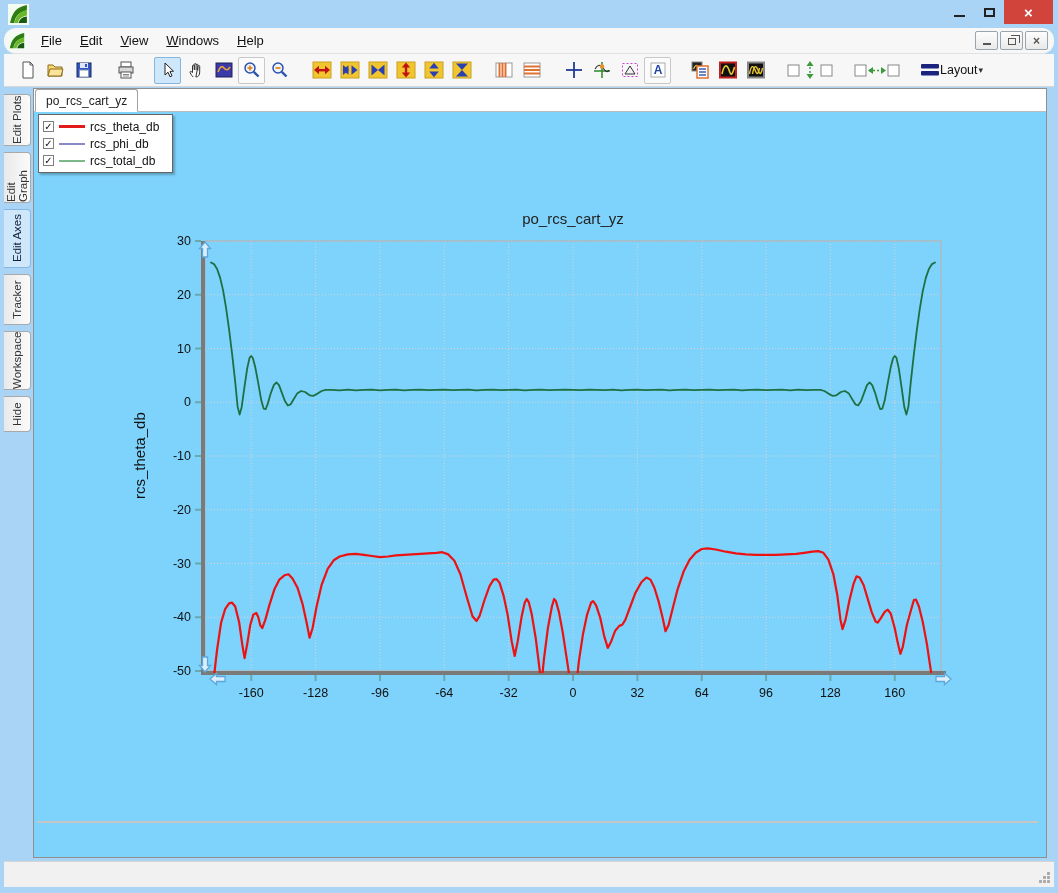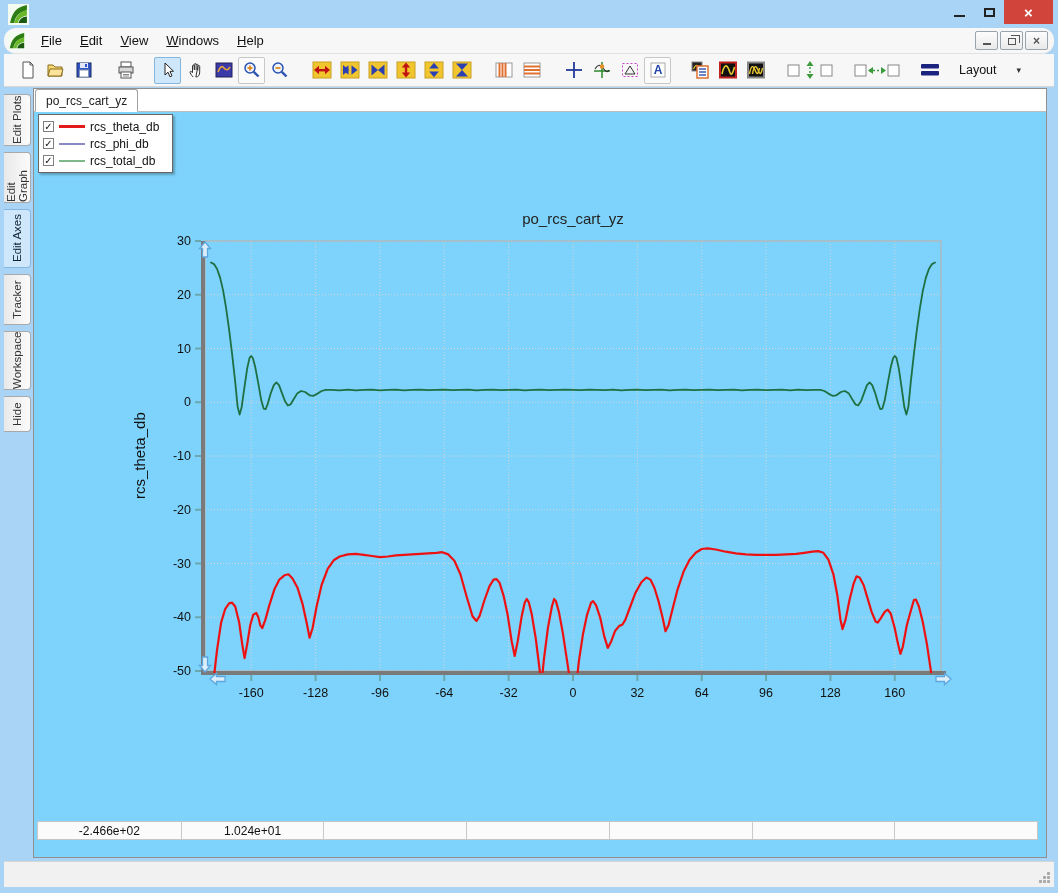--- a/index.html
+++ b/index.html
@@ -38,21 +38,21 @@
   .mdibtn .g-close { color:#555; font-size:12px; font-weight:bold; line-height:1; }
   
   .toolbar { position:absolute; left:4px; top:54px; width:1050px; height:33px;
     background:#f7f7f7; border-bottom:1px solid #d8d8d8; display:flex; align-items:center;
     padding-left:10px; }
   .tbtn { width:27px; height:27px; display:flex; align-items:center; justify-content:center;
     border:1px solid transparent; border-radius:2px; margin-right:1px; }
   .tbtn.active { background:#cfe7fb; border-color:#84b6e0; }
   .tbtn.boxed  { border-color:#c8c8c8; background:#fbfbfb; }
   .tgap { width:14px; }
-  .layout-btn { display:flex; align-items:center; gap:20px; padding:3px 6px; font-size:12.5px;
+  .layout-btn { display:flex; align-items:center; gap:1px; padding:3px 6px; font-size:12.5px;
     border:1px solid transparent; margin-left:10px; }
   .caret { font-size:9px; color:#333; }
   
   .sidebar { position:absolute; left:4px; top:88px; width:30px; display:flex;
     flex-direction:column; gap:6px; padding-top:6px; }
   .vtab { width:27px; border:1px solid #a9a9a9; border-right:none;
     border-radius:4px 0 0 4px; background:linear-gradient(90deg,#fbfbfb,#e9e9e9);
     display:flex; align-items:center; justify-content:center;
     writing-mode:vertical-rl; transform:rotate(180deg);
     font-size:11.5px; color:#333; }
@@ -474,27 +474,18 @@
       <text x="7" y="446" text-anchor="end" font-size="12.5" fill="#111">-50</text>
       <polyline points="27.0,474.3 30.0,447.4 33.1,420.5 37.1,393.6 41.1,380.2 45.1,374.3 48.1,373.7 51.2,377.5 55.2,393.6 58.2,415.1 60.6,429.1 63.2,415.1 66.2,396.3 69.3,385.6 72.3,384.0 74.3,388.3 76.3,396.3 78.3,399.0 81.3,390.9 85.3,376.4 90.4,360.3 95.4,350.6 100.4,346.3 104.5,345.3 108.5,349.5 113.5,358.7 118.5,374.8 122.6,393.6 125.6,408.7 128.6,399.0 132.6,377.5 137.6,356.0 143.7,339.9 149.7,331.3 155.7,327.5 163.8,325.4 171.8,324.8 179.9,325.9 187.9,327.0 196.0,328.1 204.0,327.5 212.0,326.4 220.1,325.9 228.1,325.4 236.2,324.8 244.2,324.3 252.3,323.8 258.3,323.2 264.3,325.4 270.4,331.8 276.4,345.3 282.4,366.8 288.5,387.2 292.5,392.0 295.5,387.2 300.5,371.0 305.5,357.1 309.6,350.6 312.6,350.1 315.6,353.9 319.6,366.8 323.6,385.6 327.7,412.4 330.7,427.0 333.7,412.4 337.7,387.2 340.7,373.7 342.7,370.0 344.8,373.2 347.8,385.6 351.8,409.8 355.8,442.0 357.2,458.1 359.8,431.3 363.9,399.0 367.9,377.5 370.1,370.0 371.9,372.1 374.9,382.9 378.9,404.4 383.0,431.3 387.0,458.1 390.0,468.9 392.0,458.1 395.0,431.3 399.1,404.4 403.1,385.6 407.1,373.7 409.1,372.1 412.1,376.4 416.1,388.3 420.2,407.1 423.8,418.9 427.2,412.4 431.2,401.7 435.3,396.9 438.3,395.8 441.3,390.9 446.3,377.5 451.3,364.1 457.4,353.3 462.4,348.5 466.4,350.6 470.4,358.7 474.5,372.1 478.5,388.3 481.5,402.2 484.5,396.3 488.5,380.2 493.6,360.3 499.6,342.6 505.6,330.7 511.7,323.8 517.7,320.0 523.7,319.4 531.8,320.5 541.8,322.7 551.9,324.3 561.9,325.4 572.0,325.9 582.0,325.9 592.1,325.9 602.2,325.4 612.2,324.8 620.3,323.8 628.3,322.7 634.3,322.1 639.4,323.8 644.4,330.7 649.4,345.3 653.4,366.8 656.5,390.9 658.5,400.1 661.5,390.9 665.5,371.0 669.5,354.9 672.5,347.4 675.6,348.5 679.6,356.0 683.6,369.4 687.6,382.9 691.6,392.5 693.7,393.6 696.7,389.3 700.7,382.9 703.7,380.7 706.7,384.5 710.7,399.0 713.8,414.1 716.4,424.8 718.8,417.8 722.8,396.3 726.8,381.8 729.9,371.0 731.9,370.5 734.9,377.5 738.9,393.6 742.9,415.1 746.9,442.0 750.0,468.9" fill="none" stroke="#ee1111" stroke-width="2.2" stroke-linejoin="round" stroke-linecap="round" clip-path="url(#pc)"></polyline>
       <polyline points="27.0,33.5 30.0,35.1 33.1,40.0 36.1,48.6 39.1,61.4 42.1,79.2 45.1,100.7 48.1,124.9 51.2,152.8 53.6,177.6 55.6,185.6 57.6,178.6 60.2,159.8 63.2,139.4 65.6,128.6 67.3,127.0 68.9,129.2 71.3,138.3 74.3,154.4 77.3,171.6 79.7,179.7 81.7,180.2 83.7,174.9 86.8,164.1 89.8,156.1 92.4,153.4 95.0,156.1 97.8,163.6 101.0,172.2 103.9,176.5 106.5,175.4 109.5,170.6 113.1,164.6 117.1,162.0 121.1,163.0 125.6,166.3 129.6,166.8 133.6,164.6 137.6,162.0 141.7,160.9 147.7,160.9 155.7,161.4 163.8,160.6 171.8,161.4 179.9,160.9 187.9,160.6 196.0,161.4 204.0,160.9 212.0,160.6 220.1,161.4 228.1,160.9 236.2,160.6 244.2,161.2 252.3,160.9 260.3,160.6 268.3,161.2 276.4,160.9 284.4,160.6 292.5,161.4 300.5,160.9 308.6,160.6 316.6,161.2 324.7,160.9 332.7,160.6 340.7,161.4 348.8,160.9 356.8,160.6 364.9,161.2 372.9,160.9 381.0,160.6 389.0,160.9 397.0,161.2 405.1,160.6 413.1,160.9 421.2,161.2 429.2,160.6 437.3,161.4 445.3,160.9 453.3,160.6 461.4,161.2 469.4,160.9 477.5,160.6 485.5,161.4 493.6,160.9 501.6,160.6 509.7,161.2 517.7,160.9 525.7,160.6 533.8,161.2 541.8,160.9 549.9,160.6 557.9,161.4 566.0,160.9 574.0,160.6 582.0,161.2 590.1,160.9 598.1,160.6 606.2,161.4 614.2,160.6 622.3,161.2 630.3,160.9 636.3,160.9 640.4,162.0 644.4,164.6 648.4,166.8 652.4,166.3 656.9,163.0 660.9,162.0 664.9,164.6 668.5,170.6 671.5,175.4 674.1,176.5 677.0,172.2 680.2,163.6 683.0,156.1 685.6,153.4 688.2,156.1 691.2,164.1 694.3,174.9 696.3,180.2 698.3,179.7 700.7,171.6 703.7,154.4 706.7,138.3 709.1,129.2 710.7,127.0 712.4,128.6 714.8,139.4 717.8,159.8 720.4,178.6 722.4,185.6 724.4,177.6 726.8,152.8 729.9,124.9 732.9,100.7 735.9,79.2 738.9,61.4 741.9,48.6 744.9,40.0 748.0,35.1 751.0,33.5" fill="none" stroke="#1e6f41" stroke-width="1.8" stroke-linejoin="round" stroke-linecap="round" clip-path="url(#pc)"></polyline>
       <polygon points="21.0,13.0 26.5,19.5 23.5,19.5 23.5,28.0 18.5,28.0 18.5,19.5 15.5,19.5" fill="#dbeefc" stroke="#5ea7dd" stroke-width="1.3"></polygon>
       <polygon points="21.0,443.0 15.5,436.5 18.5,436.5 18.5,428.0 23.5,428.0 23.5,436.5 26.5,436.5" fill="#dbeefc" stroke="#5ea7dd" stroke-width="1.3"></polygon>
       <polygon points="26.0,450.0 32.5,444.5 32.5,447.5 41.0,447.5 41.0,452.5 32.5,452.5 32.5,455.5" fill="#dbeefc" stroke="#5ea7dd" stroke-width="1.3"></polygon>
       <polygon points="767.0,450.0 760.5,455.5 760.5,452.5 752.0,452.5 752.0,447.5 760.5,447.5 760.5,444.5" fill="#dbeefc" stroke="#5ea7dd" stroke-width="1.3"></polygon>
     </svg>
 
   <div class="cursor-table">
-    <div class="cur-row cur-vals">
-      <div class="cur-cell">-2.466e+02</div>
-      <div class="cur-cell">1.024e+01</div>
-      <div class="cur-cell"></div>
-      <div class="cur-cell"></div>
-      <div class="cur-cell"></div>
-      <div class="cur-cell"></div>
-      <div class="cur-cell"></div>
-    </div>
   </div>
 </div>
 
 <div class="statusbar">
   <div class="grip"></div>
 </div>
 
 </body></html>

